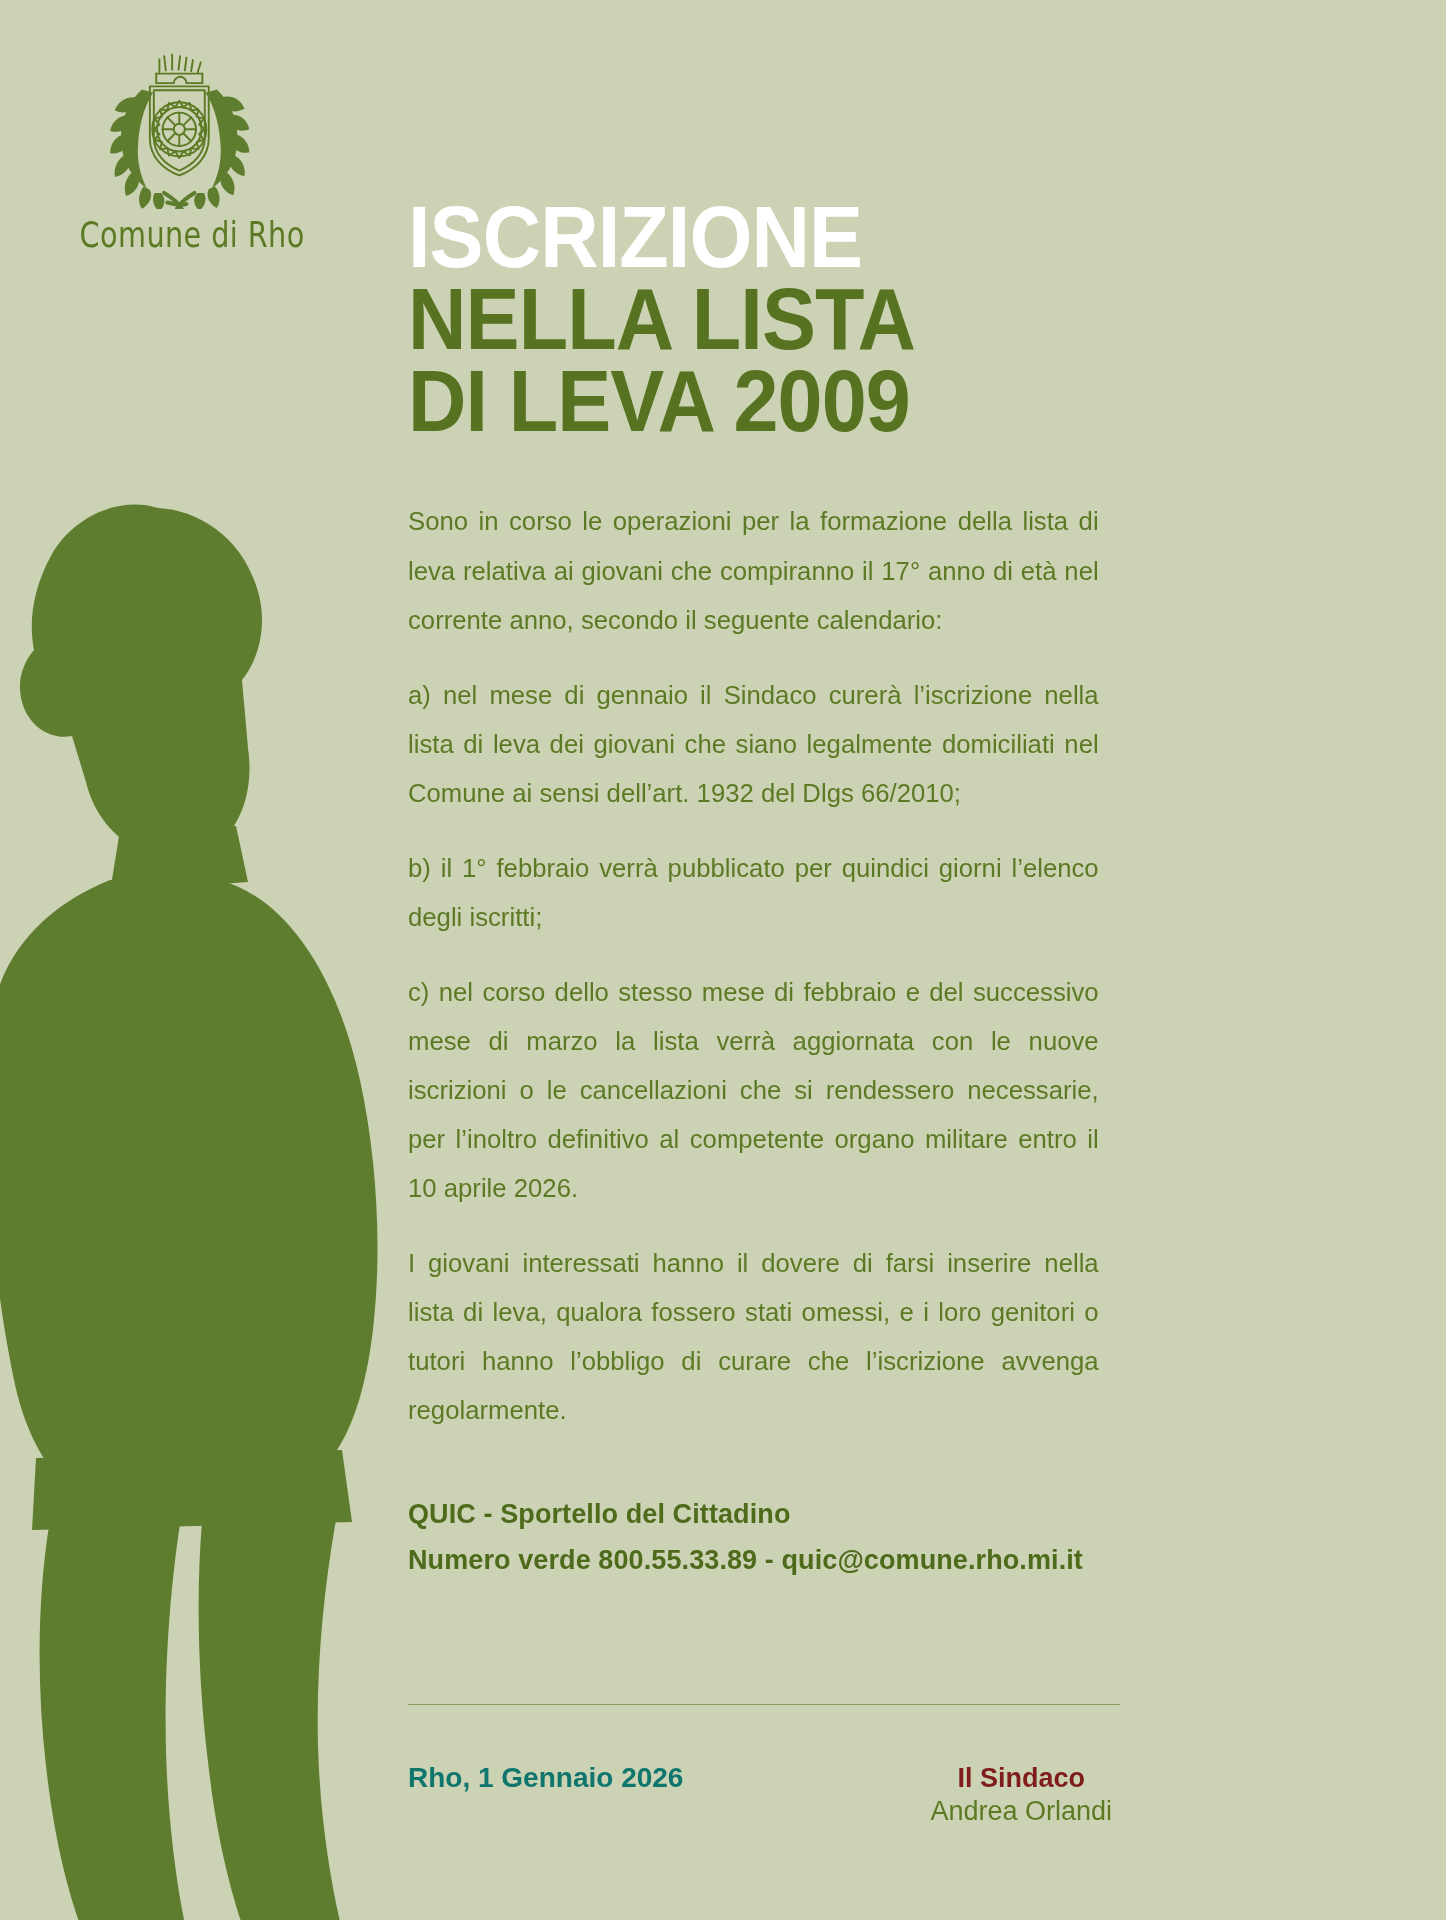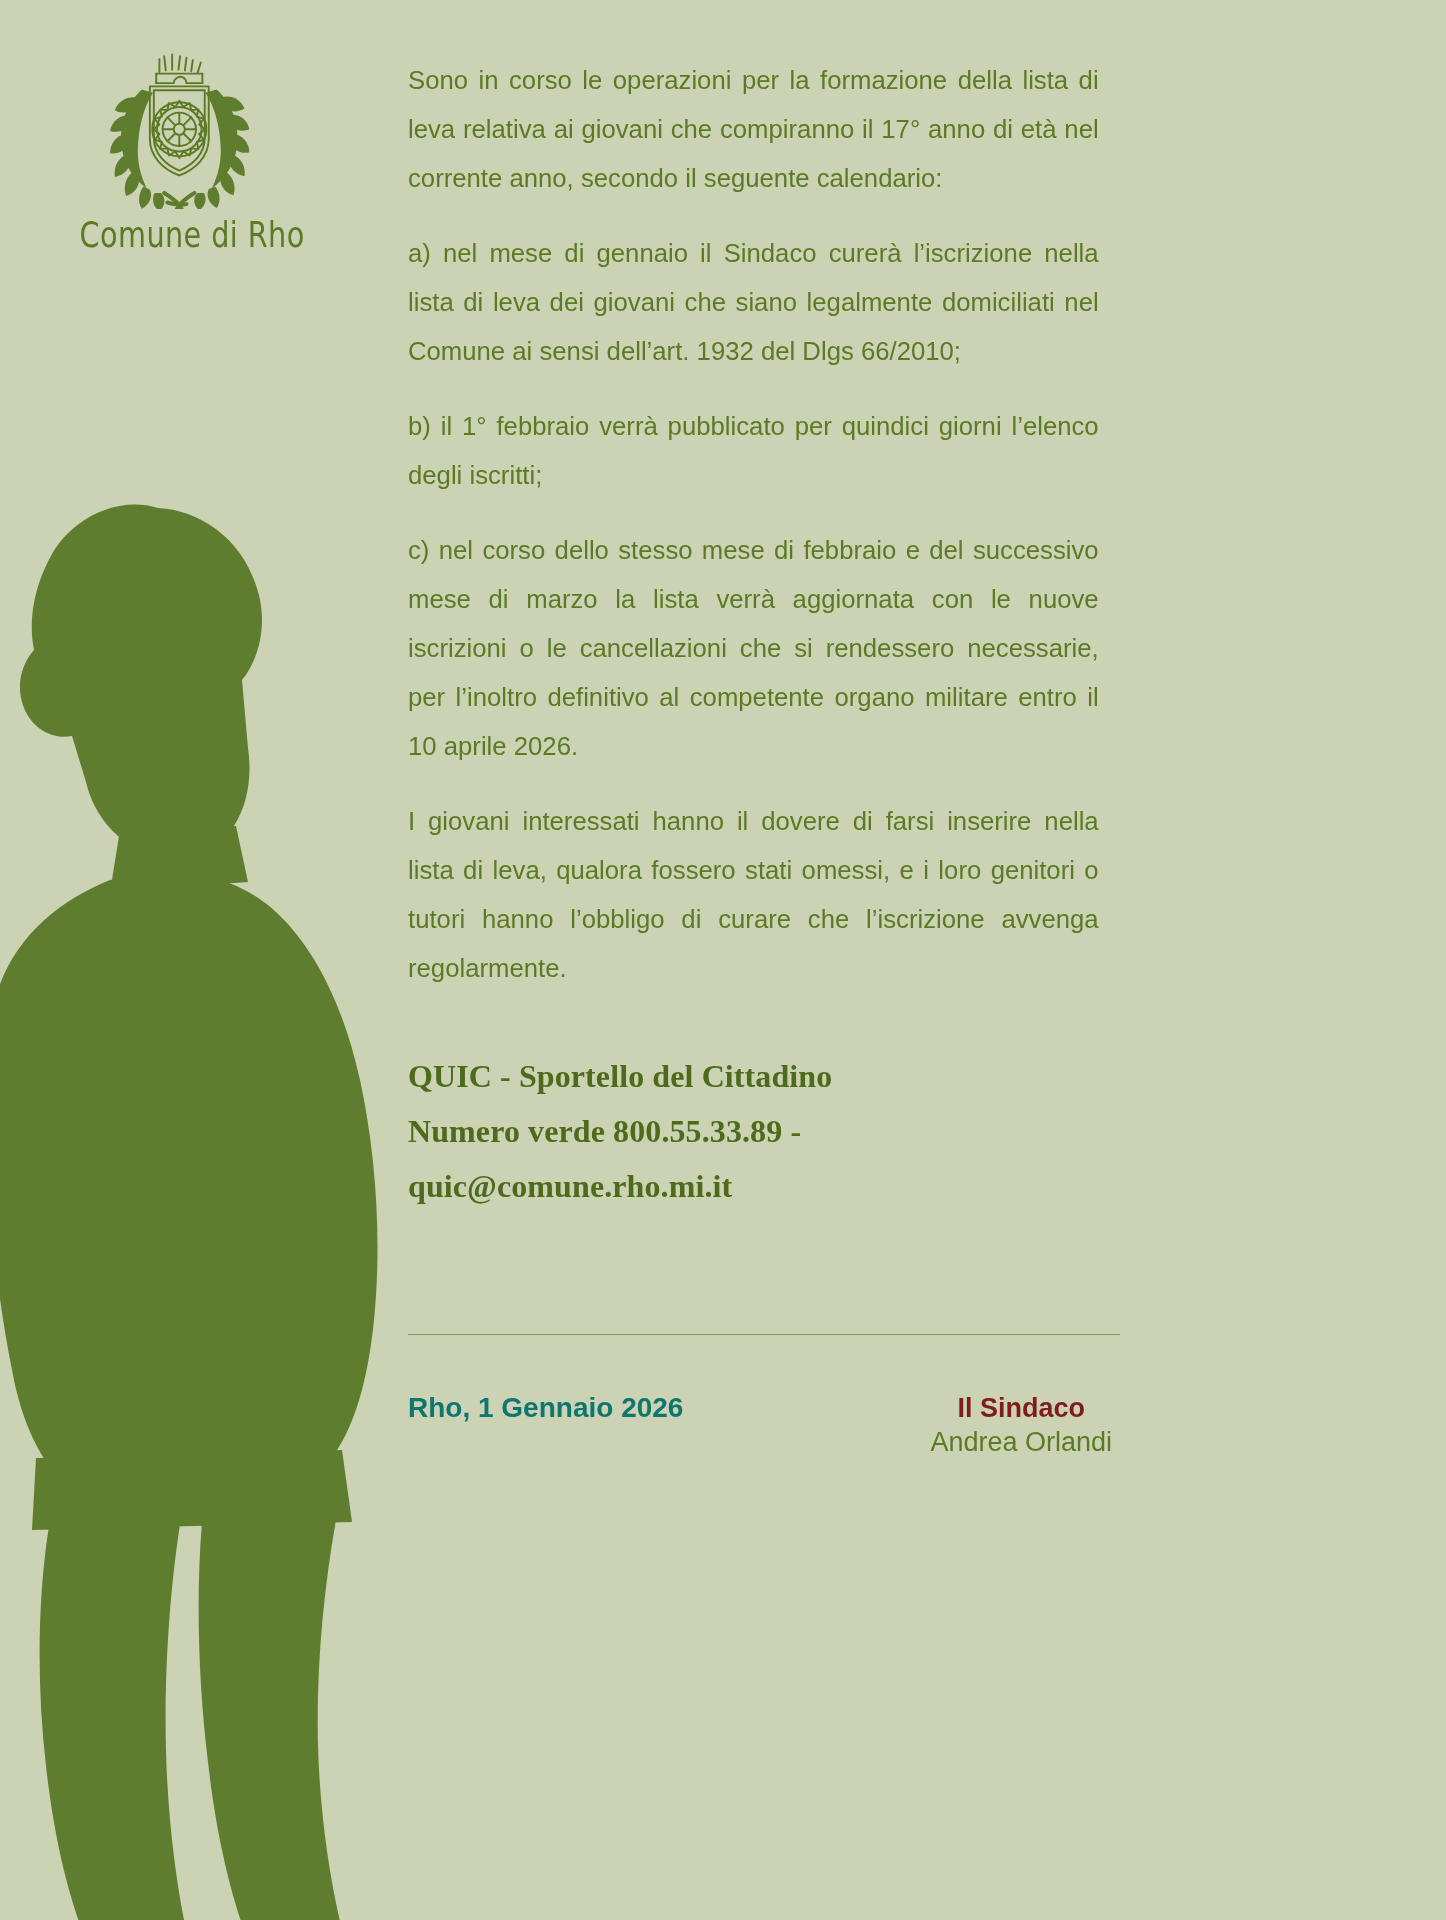--- a/index.html
+++ b/index.html
@@ -91,23 +91,23 @@
   .contact-block { margin-top: 56px; }
   .contact-intro {
     color: #5c7a24;
     font-family: "Liberation Sans Narrow", "Liberation Sans", sans-serif;
     font-size: 26.5px;
     line-height: 1.55;
     margin: 0 0 14px 0;
   }
   .contact-line {
     color: #4e6b1c;
-    font-family: Liberation Serif, serif;
+    font-family: Liberation Sans, sans-serif;
     font-weight: 700;
-    font-size: 32px;
+    font-size: 27px;
     line-height: 1.72;
     margin: 0;
     letter-spacing: 0.1px;
   }
 
   .rule {
     margin-top: 120px;
     height: 1px;
     background: #8a9c63;
     width: 100%;
@@ -264,20 +264,25 @@
         <path d="M92 186 C 102 192, 110 198, 114 206"></path>
         <path d="M130 186 C 120 192, 112 198, 108 206"></path>
         <path d="M96 198 C 104 200, 112 202, 120 200"></path>
       </g>
     </svg>
     <div class="crest-caption">Comune di Rho</div>
   </div>
 
   <div class="content">
 
+    <div class="title-block">
+      <span class="title-line l1">ISCRIZIONE</span>
+      <span class="title-line l2">NELLA LISTA</span>
+      <span class="title-line l3">DI LEVA 2009</span>
+    </div>
 
     <div class="body-block">
       <p class="para">Sono in corso le operazioni per la formazione della lista di leva relativa ai giovani che compiranno il 17° anno di età nel corrente anno, secondo il seguente calendario:</p>
       <p class="para">a) nel mese di gennaio il Sindaco curerà l’iscrizione nella lista di leva dei giovani che siano legalmente domiciliati nel Comune ai sensi dell’art. 1932 del Dlgs 66/2010;</p>
       <p class="para">b) il 1° febbraio verrà pubblicato per quindici giorni l’elenco degli iscritti;</p>
       <p class="para">c) nel corso dello stesso mese di febbraio e del successivo mese di marzo la lista verrà aggiornata con le nuove iscrizioni o le cancellazioni che si rendessero necessarie, per l’inoltro definitivo al competente organo militare entro il 10 aprile 2026.</p>
       <p class="para">I giovani interessati hanno il dovere di farsi inserire nella lista di leva, qualora fossero stati omessi, e i loro genitori o tutori hanno l’obbligo di curare che l’iscrizione avvenga regolarmente.</p>
     </div>
 
     <div class="contact-block">

